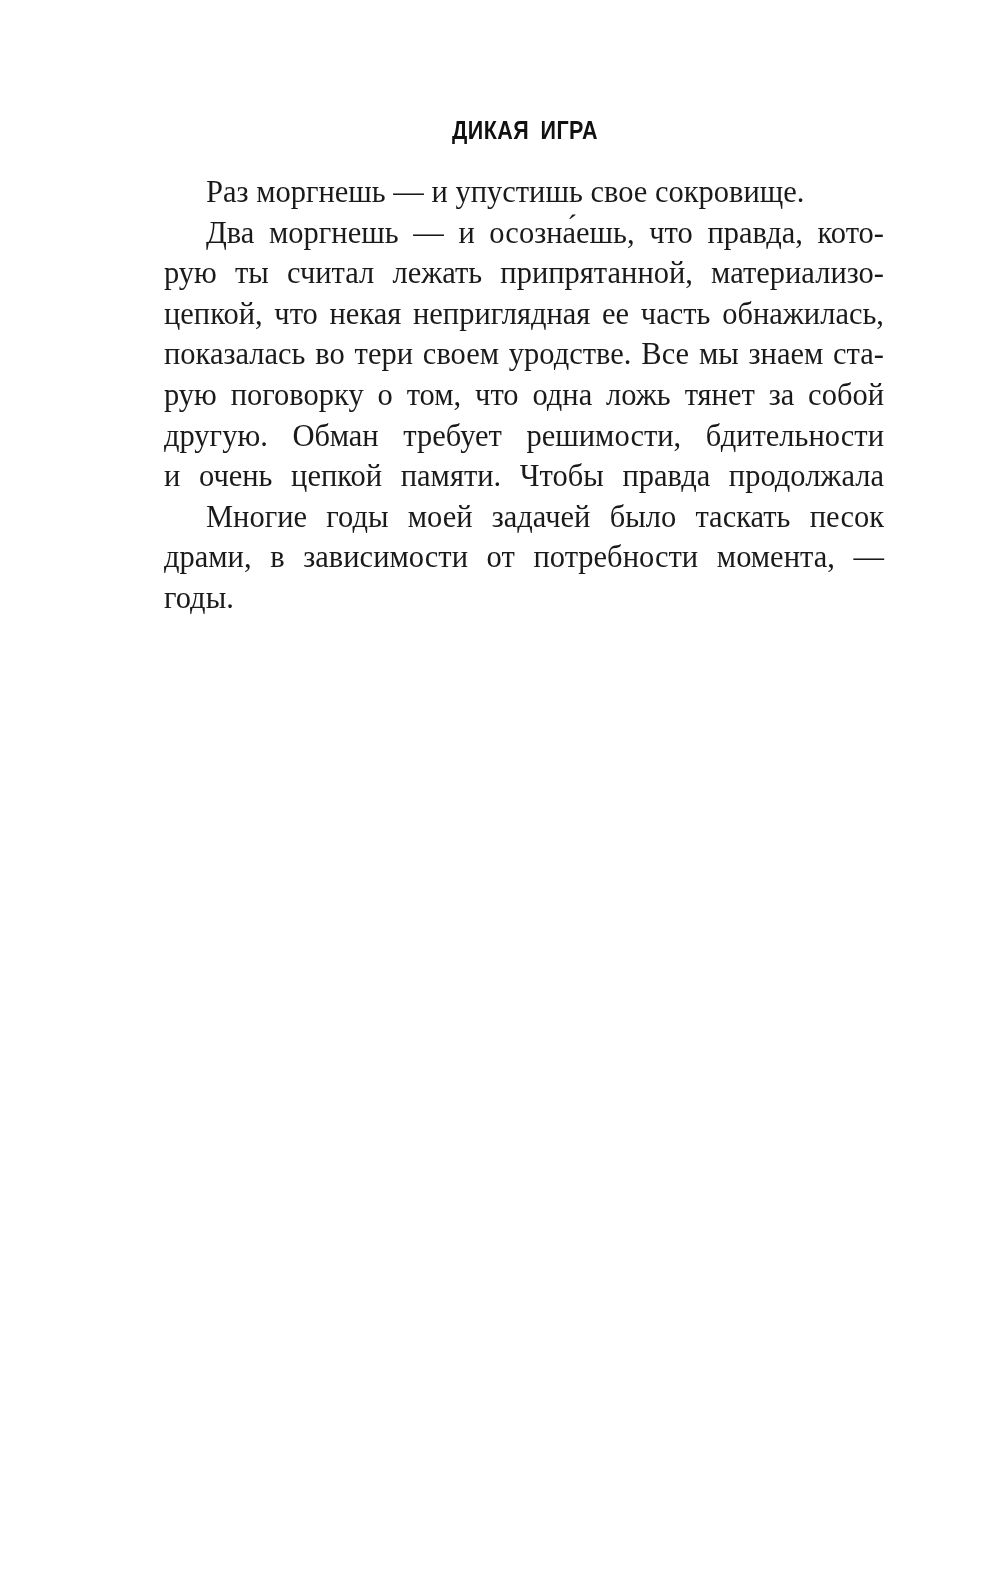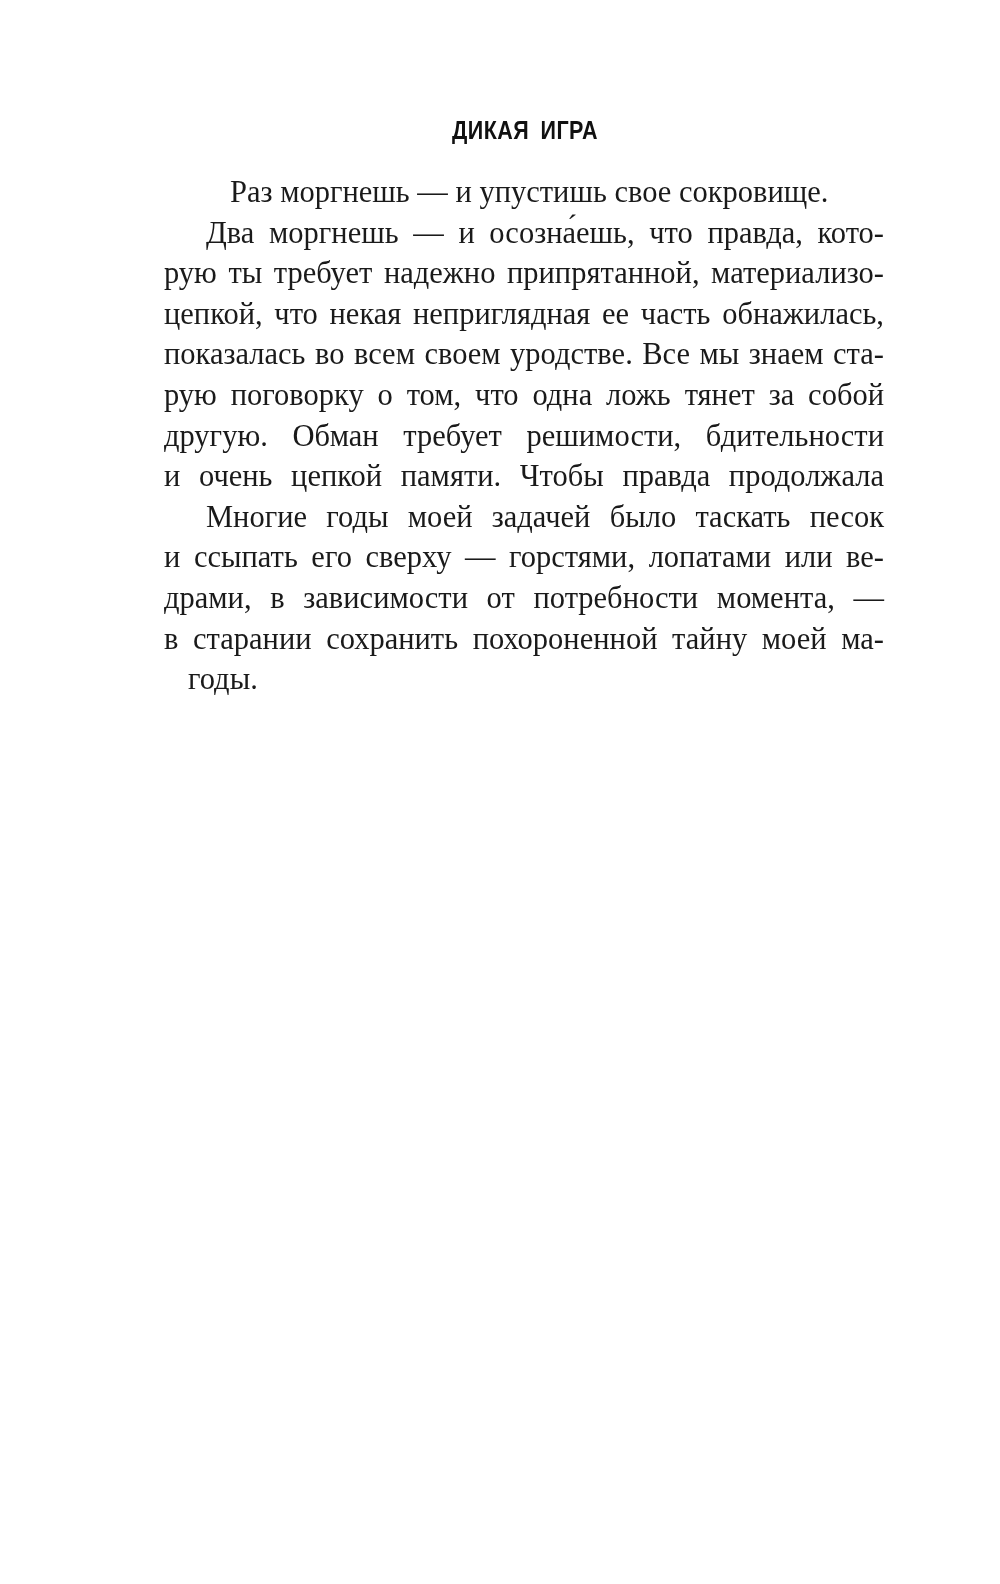--- a/index.html
+++ b/index.html
@@ -51,46 +51,43 @@
       height: 40.6px;
       white-space: nowrap;
       text-align: justify;
       text-align-last: justify;
     }
     .line.indent {
       padding-left: 42px;
     }
     .line.last {
       text-align-last: left;
-      margin-left: 24px;
     }
   </style>
 </head>
 <body>
 
 <div class="page">
   <div class="chapter-title">ДИКАЯ ИГРА</div>
 
   <div class="body-text">
 
     <div>
       <span class="line indent last">Раз моргнешь — и упустишь свое сокровище.</span>
     </div>
 
     <div>
       <span class="line indent">Два моргнешь — и осозна́ешь, что правда, кото-</span>
-      <span class="line">рую ты требует надежно припрятанной, материализо-</span>
+      <span class="line">рую ты считал лежать припрятанной, материализо-</span>
       <span class="line">цепкой, что некая неприглядная ее часть обнажилась,</span>
-      <span class="line">показалась во всем своем уродстве. Все мы знаем ста-</span>
+      <span class="line">показалась во тери своем уродстве. Все мы знаем ста-</span>
       <span class="line">рую поговорку о том, что одна ложь тянет за собой</span>
       <span class="line">другую. Обман требует решимости, бдительности</span>
       <span class="line">и очень цепкой памяти. Чтобы правда продолжала</span>
     </div>
 
     <div>
       <span class="line indent">Многие годы моей задачей было таскать песок</span>
-      <span class="line">и ссыпать его сверху — горстями, лопатами или ве-</span>
       <span class="line">драми, в зависимости от потребности момента, —</span>
-      <span class="line">в старании сохранить похороненной тайну моей ма-</span>
       <span class="line last">годы.</span>
     </div>
   </div>
 </div>
 
 </body></html>

